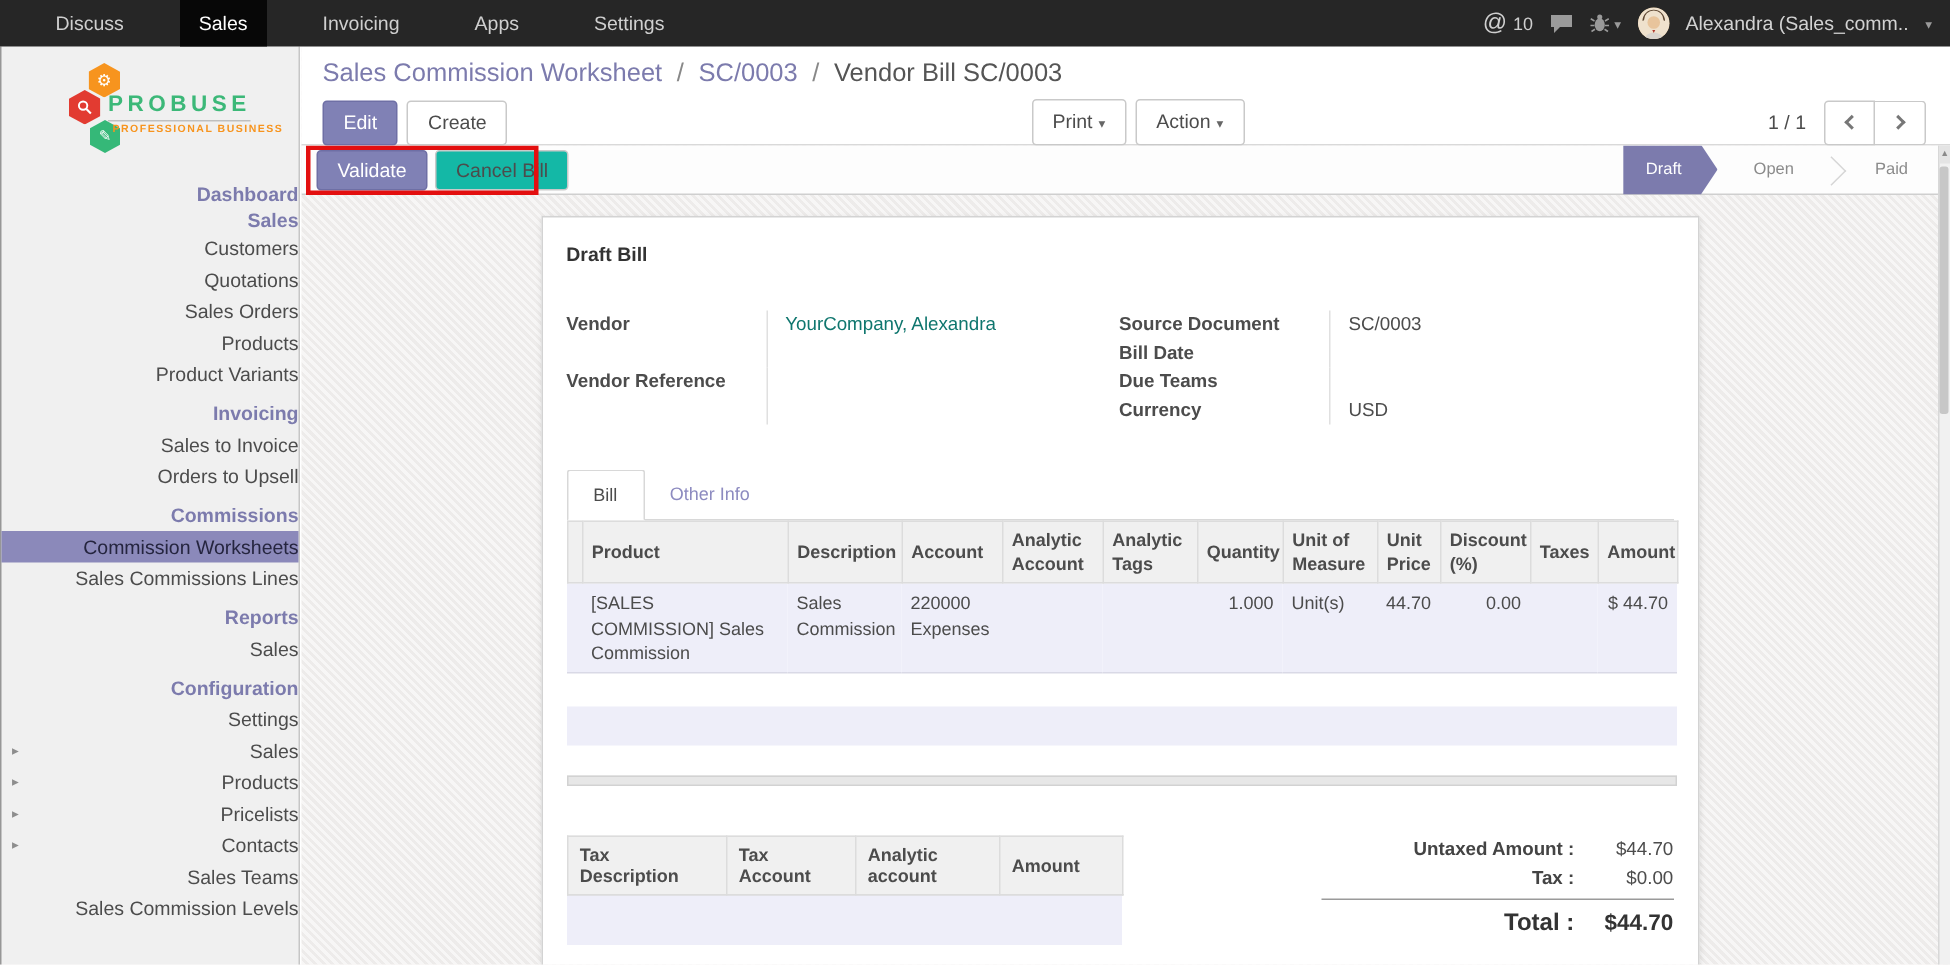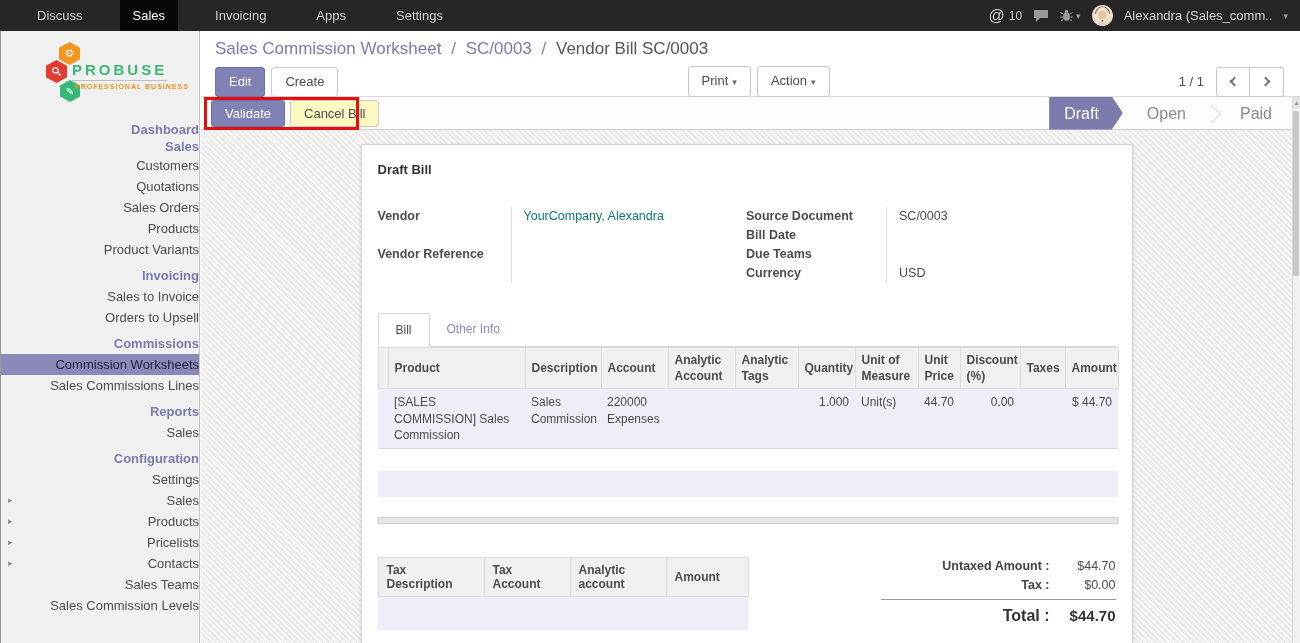--- a/index.html
+++ b/index.html
@@ -59,25 +59,25 @@
   .pager-btn:first-child { border-radius:3px 0 0 3px; }
   .pager-btn:last-child { border-radius:0 3px 3px 0; border-left:none; }
   .pchev { display:inline-block; width:7px; height:7px; border-left:2px solid #777; border-bottom:2px solid #777; }
   .pchev.left  { transform:rotate(45deg); margin-left:3px; }
   .pchev.right { transform:rotate(-135deg); margin-right:3px; }
 
   .scroll-wrap { position:absolute; top:66px; left:0; right:8px; bottom:0; overflow:hidden; }
 
   
   .statusbar { position:relative; height:33px; background:#fdfdfd; border-bottom:1px solid #cfcfcf; display:flex; align-items:center; padding-left:10px; }
-  .sb-btn { font-size:13px; padding:5px 13px; border-radius:3px; border:1px solid #c9c9c9; background:#fef9c3; color:#4c4c4c; cursor:pointer; }
+  .sb-btn { font-size:13px; padding:5px 13px; border-radius:3px; border:1px solid #c9c9c9; background:#14b8a6; color:#4c4c4c; cursor:pointer; }
   .sb-btn.primary { background:#8081b5; border-color:#6e6fa5; color:#fff; }
   .sb-btn + .sb-btn { margin-left:5px; }
   .annotation { position:absolute; left:3px; top:0; width:155px; height:33px; border:3px solid #e30f0f; pointer-events:none; z-index:10; }
-  .sb-states { margin-left:auto; display:flex; align-items:flex-start; height:33px; font-size:16px; }
+  .sb-states { margin-left:auto; display:flex; align-items:flex-start; height:33px; font-size:11px; }
   .state { line-height:33px; color:#8b8b8b; padding:0 20px; cursor:pointer; position:relative; }
   .state.active { background:#7c7bad; color:#fff; padding:0 24px 0 15px; margin-right:4px;
                   clip-path:polygon(0 0, calc(100% - 11px) 0, 100% 50%, calc(100% - 11px) 100%, 0 100%); }
   .state-sep { width:14px; position:relative; }
   .state-sep::before { content:""; position:absolute; top:10px; left:-2px; width:13px; height:13px;
                        border-top:1px solid #d6d6d6; border-right:1px solid #d6d6d6; transform:rotate(45deg); }
 
   
   .sheet { width:772px; margin:14px auto 0 auto; background:#fff; border:1px solid #d3d3d3; box-shadow:0 1px 4px rgba(0,0,0,.12); padding:17px 16px 30px 16px; min-height:520px; }
   .sheet-title { font-size:13px; font-weight:bold; color:#333; }

